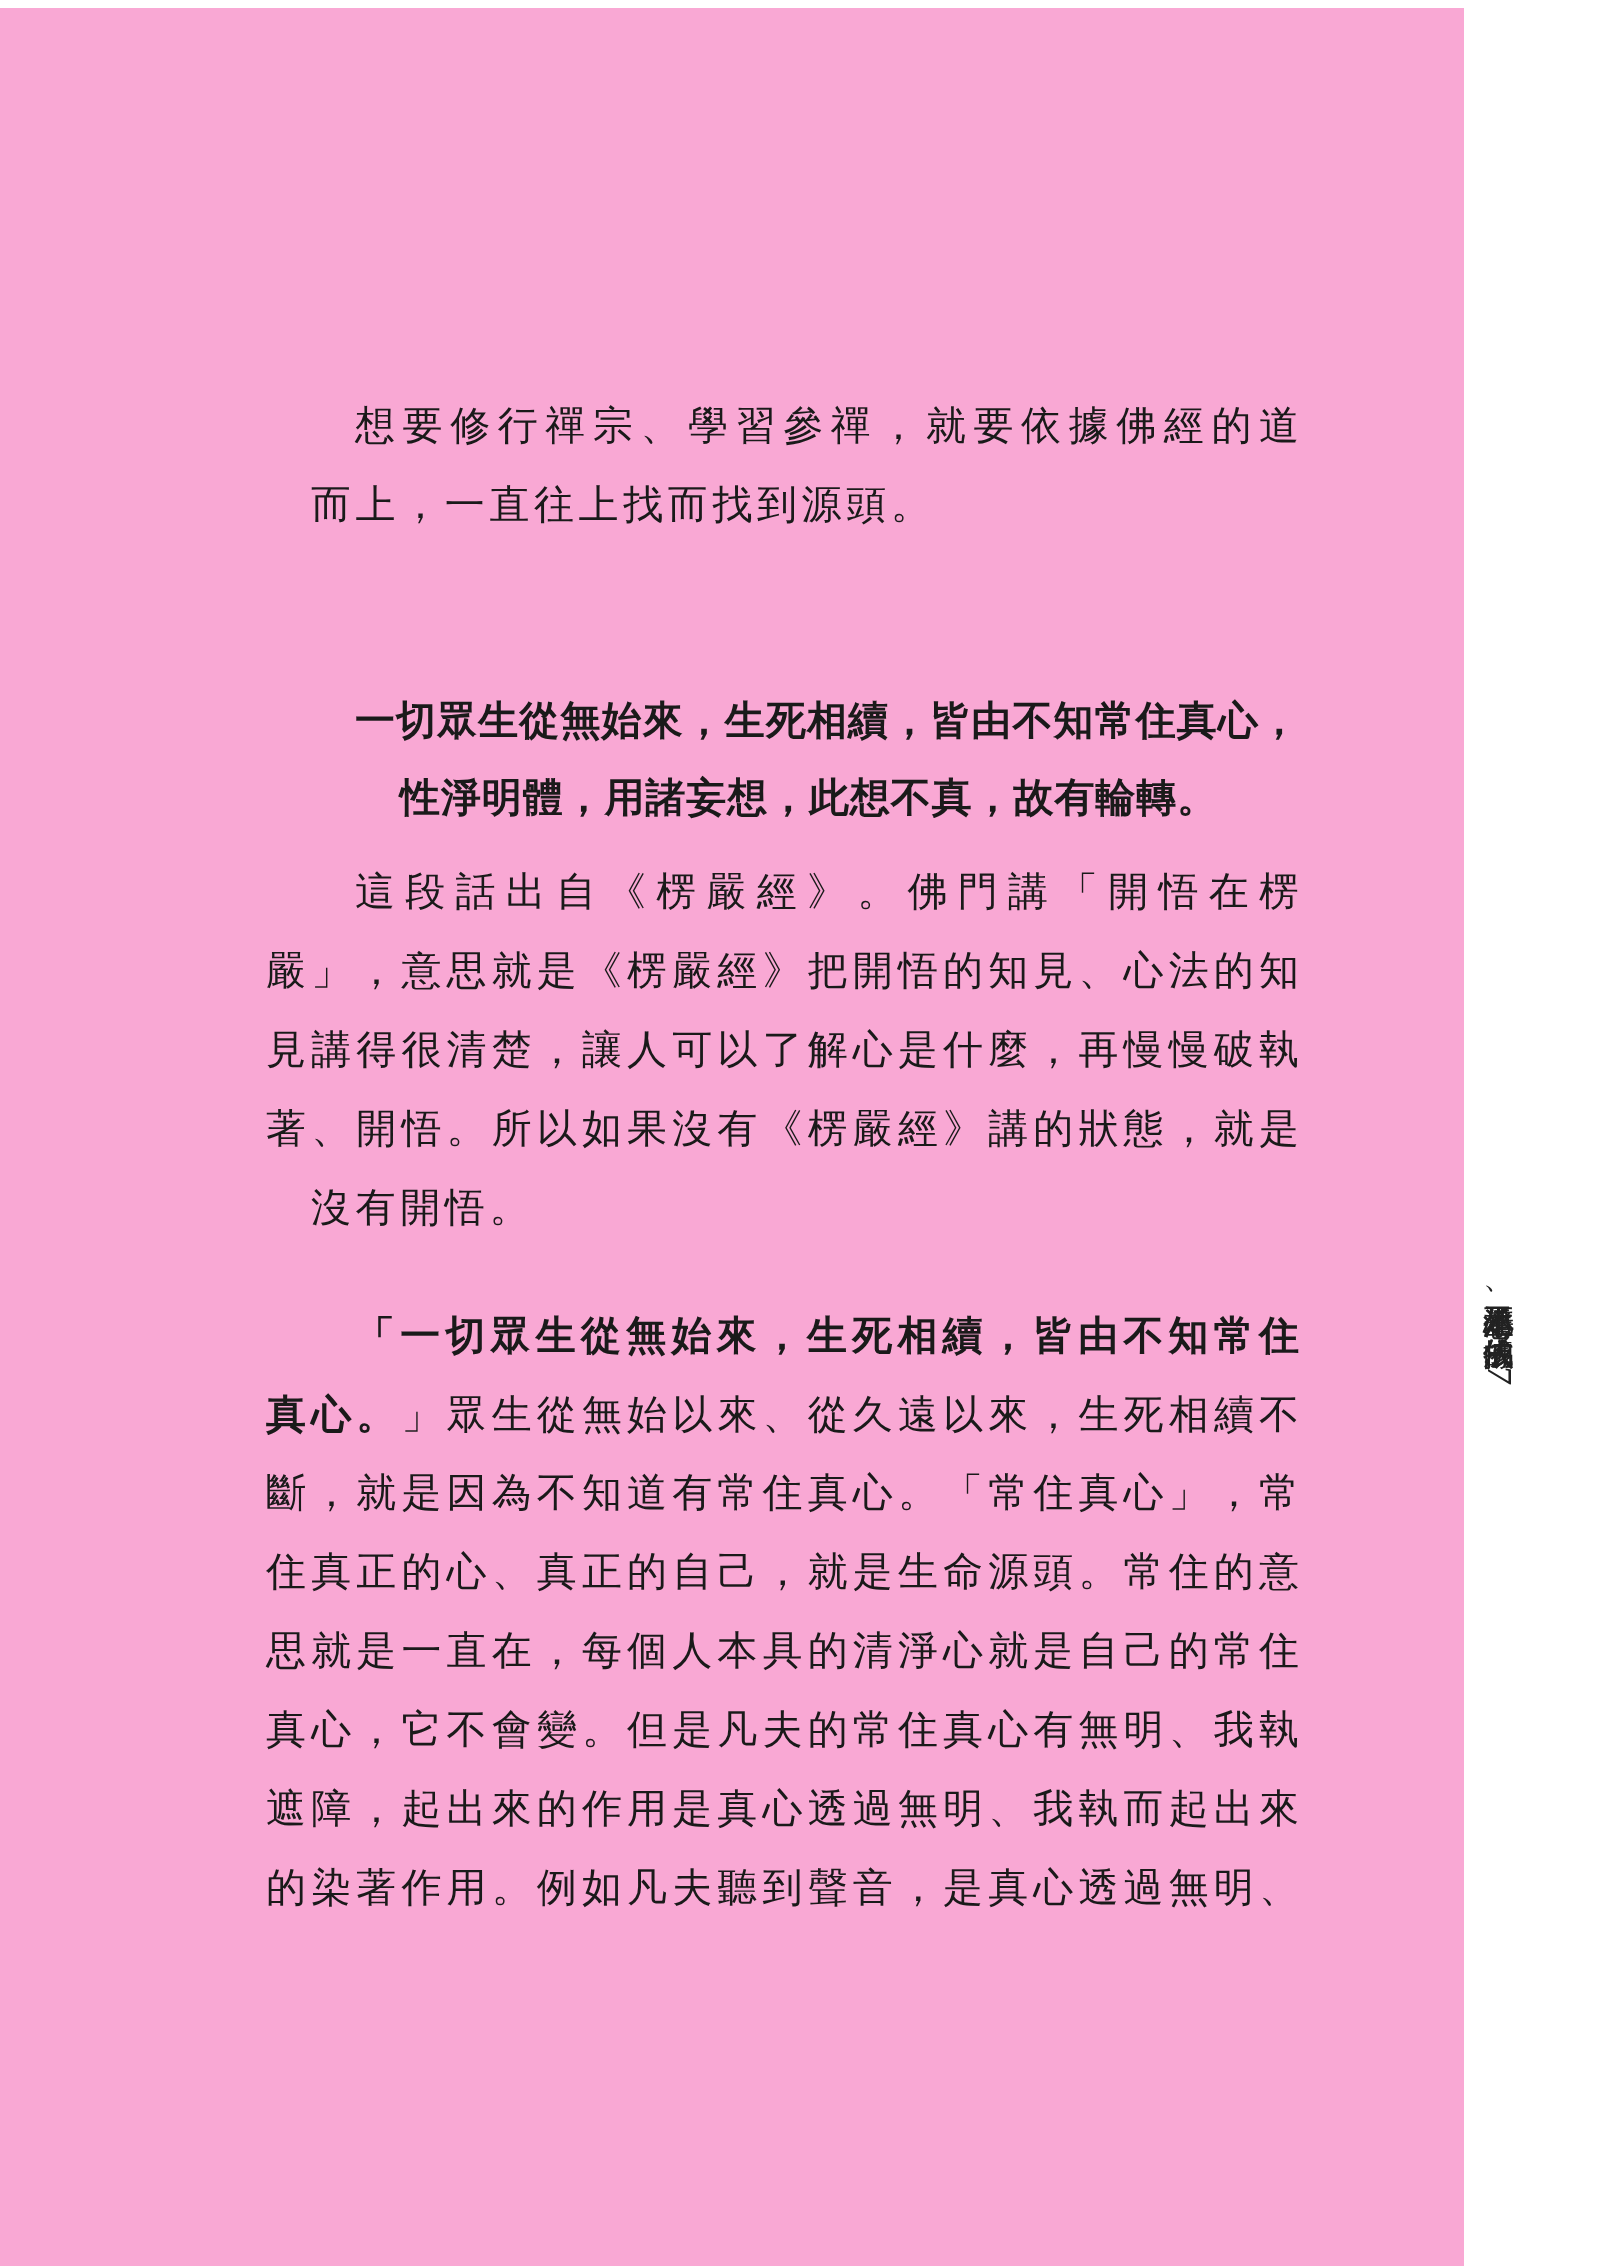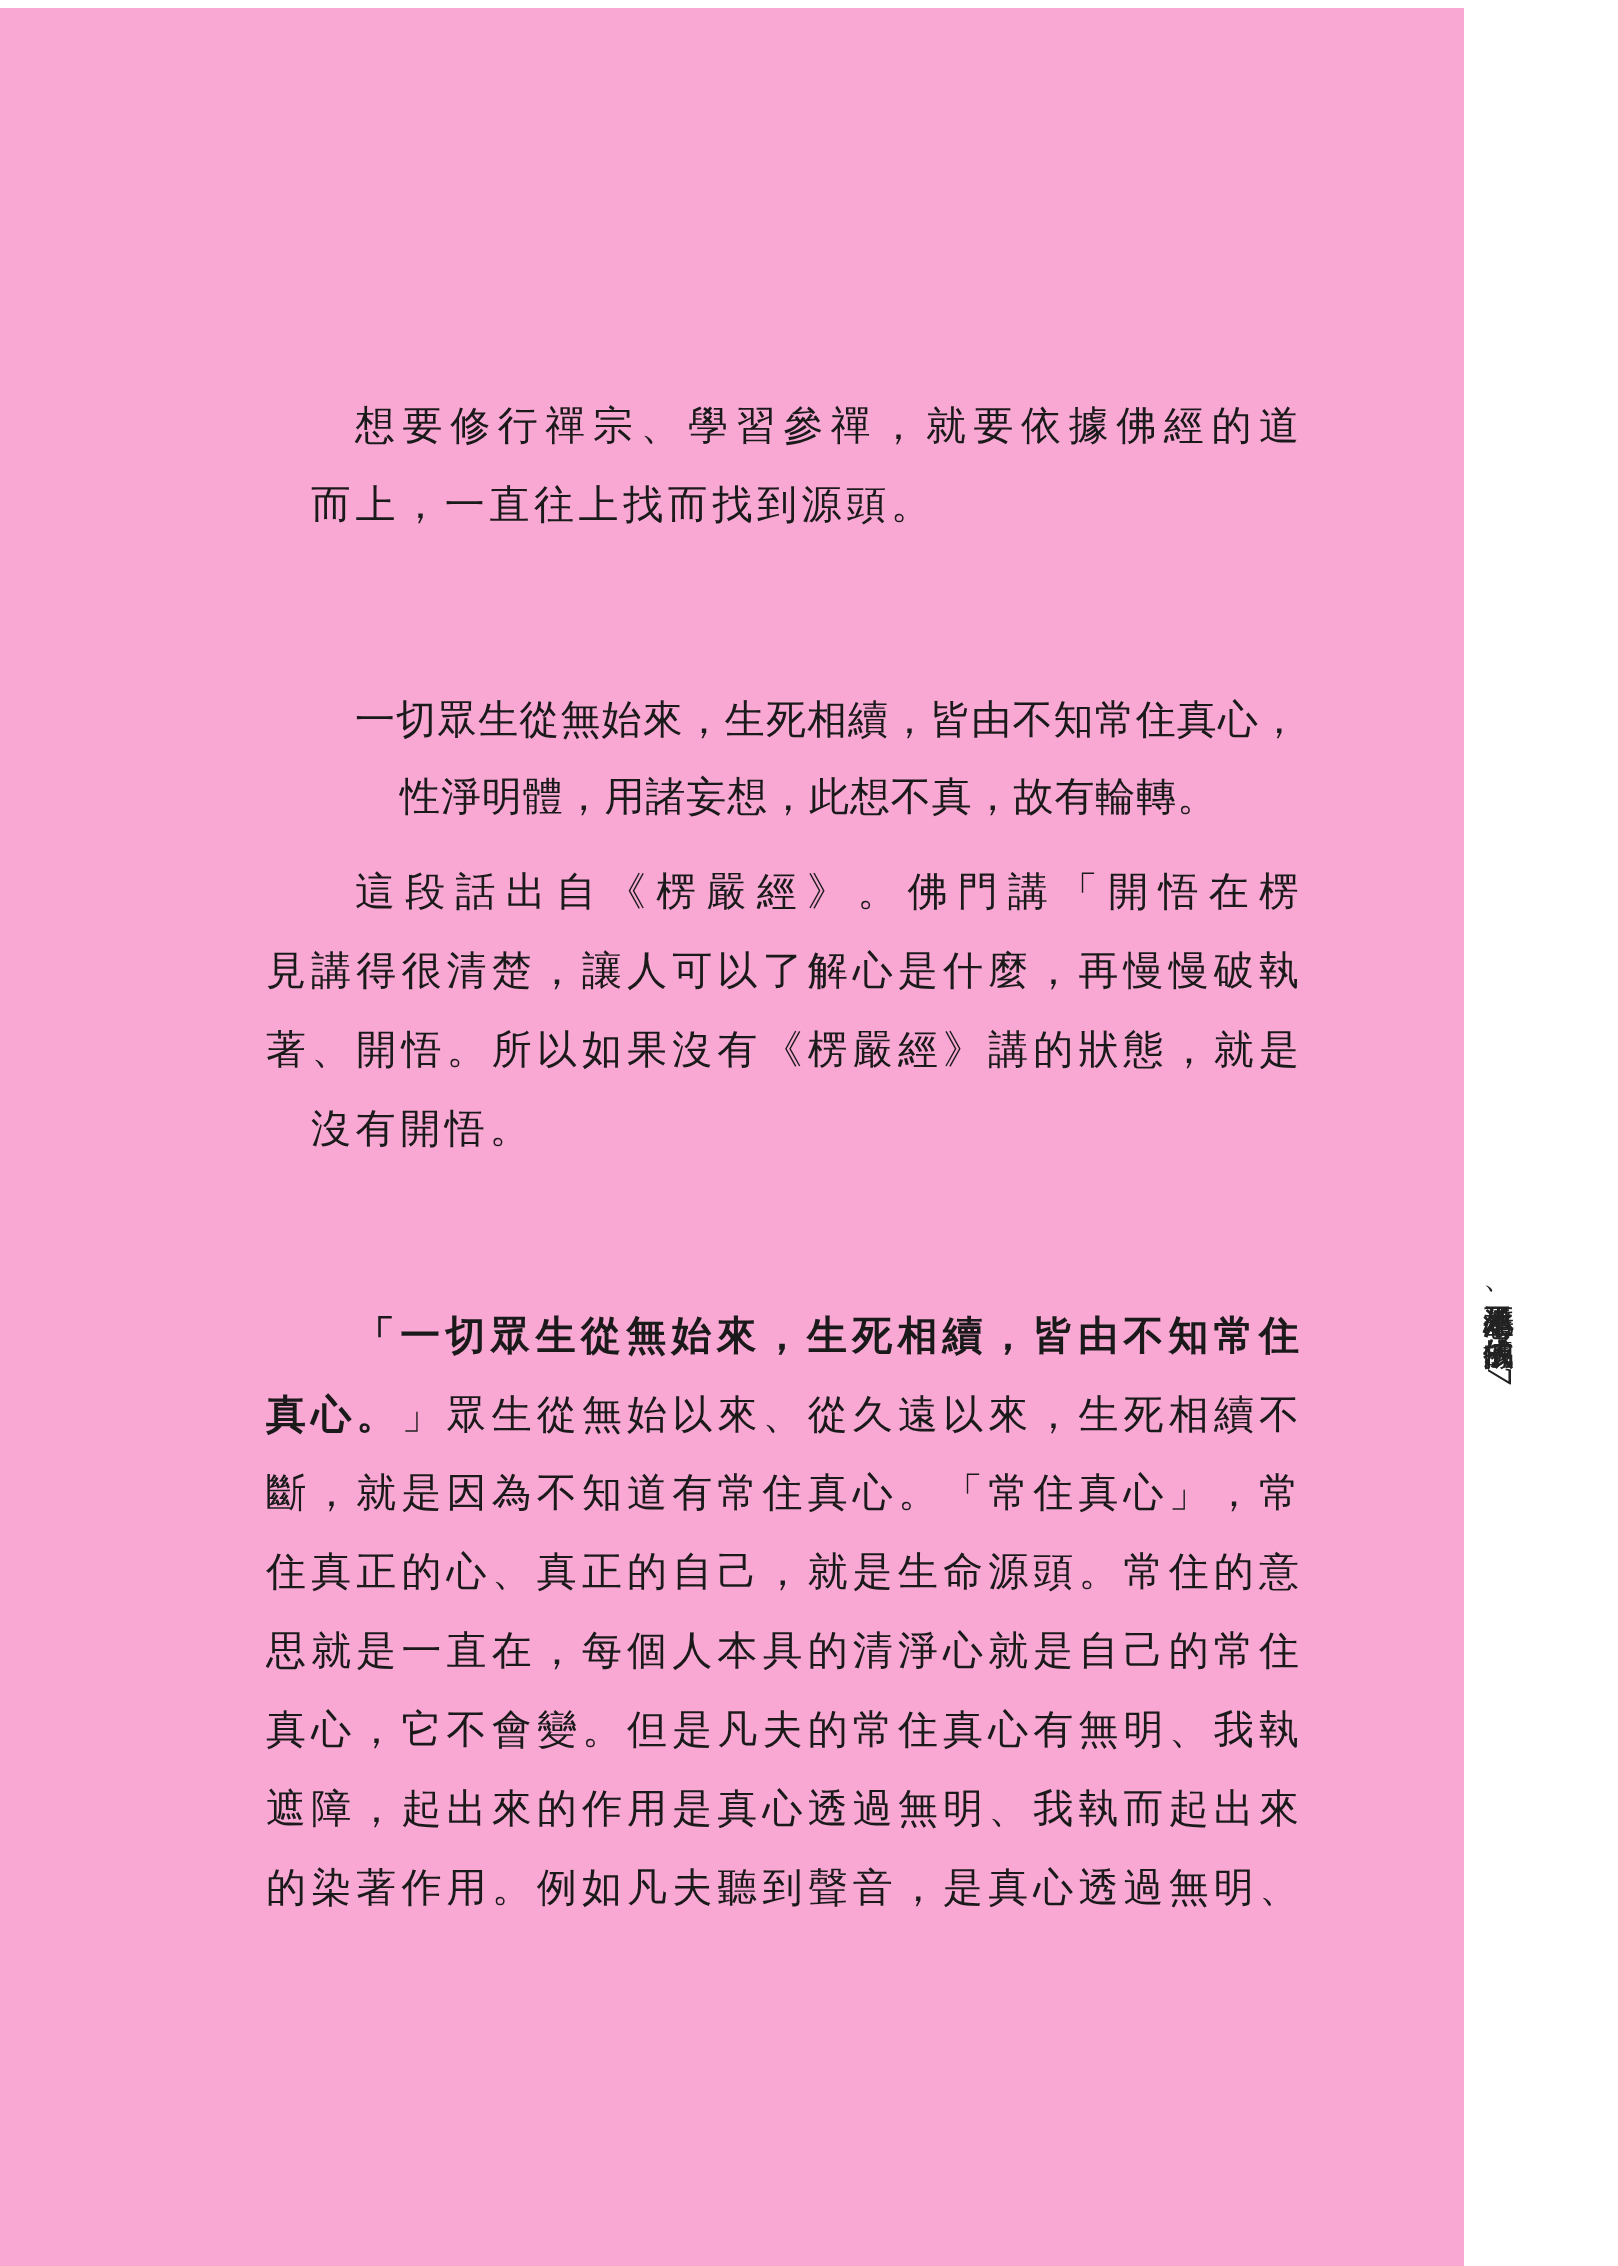--- a/index.html
+++ b/index.html
@@ -5,21 +5,21 @@
   html, body { margin:0; padding:0; background:#ffffff; }
   body { width:1618px; height:2266px; position:relative; overflow:hidden;
          font-family:"DejaVu Serif","Liberation Serif",serif; color:#1a1a1a; }
   .page { position:absolute; left:0; top:8px; width:1464px; height:2266px; background:#f9a8d4; }
   .body-text { position:absolute; left:266px; width:1033px; }
   .line { display:block; height:79px; line-height:79px; font-size:40px;
           white-space:nowrap; text-align:justify; text-align-last:justify; }
   .line.last { text-align-last:left; letter-spacing:4.6px;margin-left:45px; }
   .line.indent { padding-left:89px; }
   .quote { position:absolute; left:355px; width:944px; }
-  .quote .line { height:77px; line-height:77px; font-size:40px; font-weight:normal; }
+  .quote .line { height:77px; line-height:77px; font-size:40px; font-weight:bold; }
   .quote .line.last { letter-spacing:0.9px; }
   .b { font-weight:bold; }
   .running-head { position:absolute; left:1473px; top:1275px; width:46px;
                   font-size:31px; line-height:40px; text-align:center; color:#222;
                   writing-mode:vertical-rl; letter-spacing:0px; }
   .running-head .sep { display:inline-block; }
   .folio { font-style:italic; }
 </style>
 </head>
 <body>
@@ -31,20 +31,21 @@
     <span class="line last">而上，一直往上找而找到源頭。</span>
   </div>
 
   <div class="quote" style="top:673px;">
     <span class="line">一切眾生從無始來，生死相續，皆由不知常住真心，</span>
     <span class="line last">性淨明體，用諸妄想，此想不真，故有輪轉。</span>
   </div>
 
   <div class="body-text" style="top:844px;">
     <span class="line indent">這段話出自《楞嚴經》。佛門講「開悟在楞</span>
+    <span class="line">嚴」，意思就是《楞嚴經》把開悟的知見、心法的知</span>
     <span class="line">見講得很清楚，讓人可以了解心是什麼，再慢慢破執</span>
     <span class="line">著、開悟。所以如果沒有《楞嚴經》講的狀態，就是</span>
     <span class="line last">沒有開悟。</span>
   </div>
 
   <div class="body-text" style="top:1287px;">
     <span class="line indent b">「一切眾生從無始來，生死相續，皆由不知常住</span>
     <span class="line"><span class="b">真心。</span><span>」眾生從無始以來、從久遠以來，生死相續不</span></span>
     <span class="line">斷，就是因為不知道有常住真心。「常住真心」，常</span>
     <span class="line">住真正的心、真正的自己，就是生命源頭。常住的意</span>

